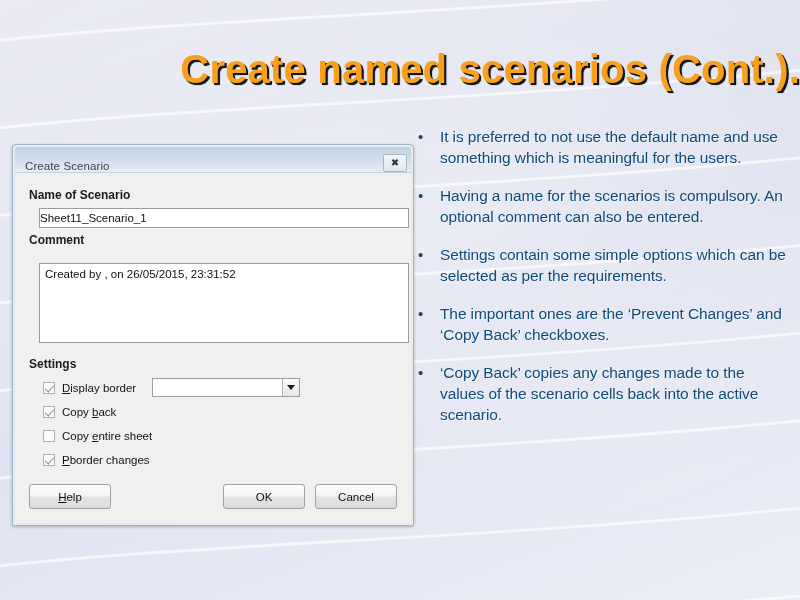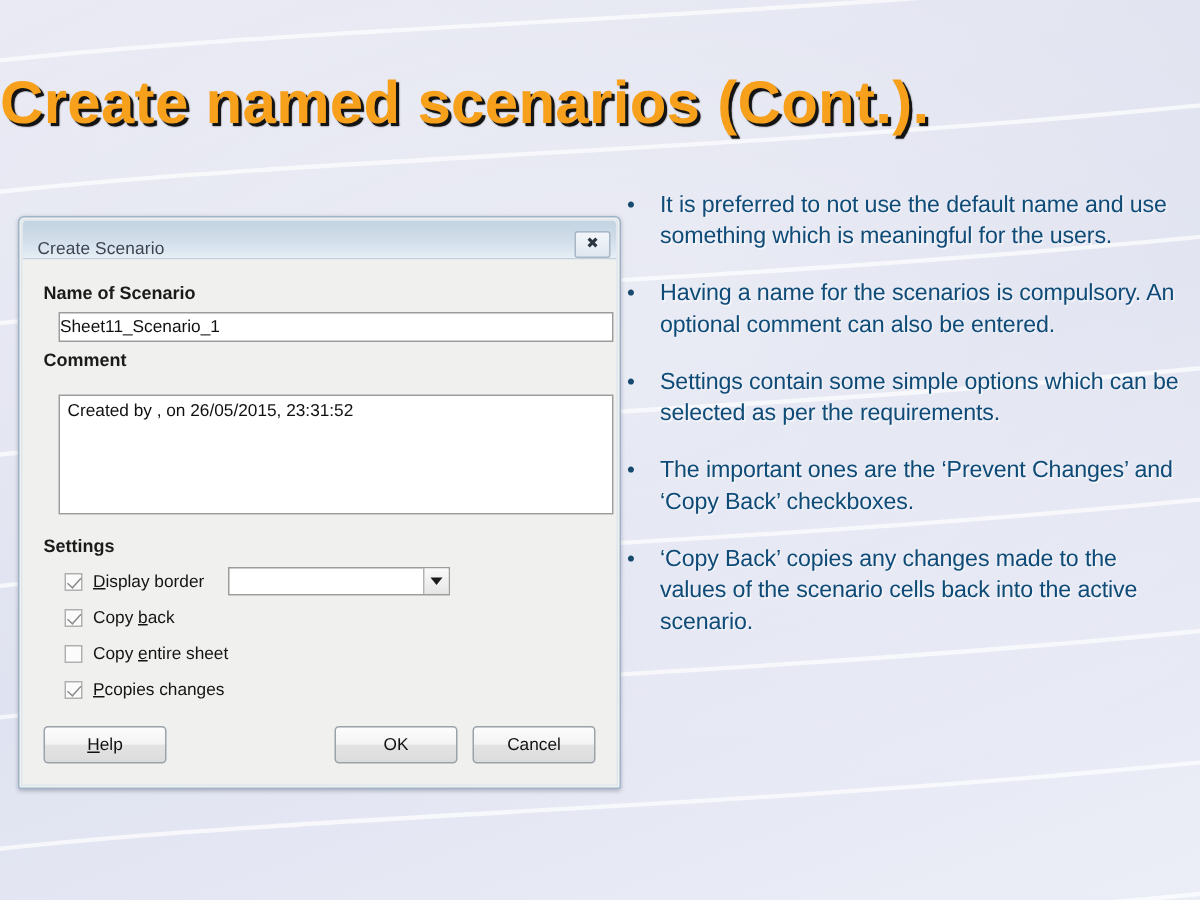--- a/index.html
+++ b/index.html
@@ -35,21 +35,21 @@
     pointer-events: none;
     background: radial-gradient(ellipse 120% 90% at 50% 40%, rgba(255,255,255,.30) 0%, rgba(255,255,255,0) 60%);
   }
 
   
   #slide-title {
     position: absolute;
     top: 47px;
     left: 0;
     width: 800px;
-    text-align: left;
+    text-align: right;
     font-size: 40px;
     font-weight: bold;
     color: #f7a01c;
     letter-spacing: .2px;
     text-shadow:
        2px 2px 0 #141414,
        2px 2px 1px #141414;
     white-space: nowrap;
   }
 
@@ -317,21 +317,21 @@
           <span class="check-label"><span>Copy </span><u>b</u><span>ack</span></span>
         </div>
 
         <div class="check-row">
           <span class="cbox"></span>
           <span class="check-label"><span>Copy </span><u>e</u><span>ntire sheet</span></span>
         </div>
 
         <div class="check-row">
           <span class="cbox checked"></span>
-          <span class="check-label"><span></span><u>P</u><span>copies changes</span></span>
+          <span class="check-label"><span></span><u>P</u><span>border changes</span></span>
         </div>
 
       </div>
 
       <div class="btn-row">
         <div class="btn btn-help">
             <span></span>
             <u>H</u>
             <span>elp</span>
           </div>

